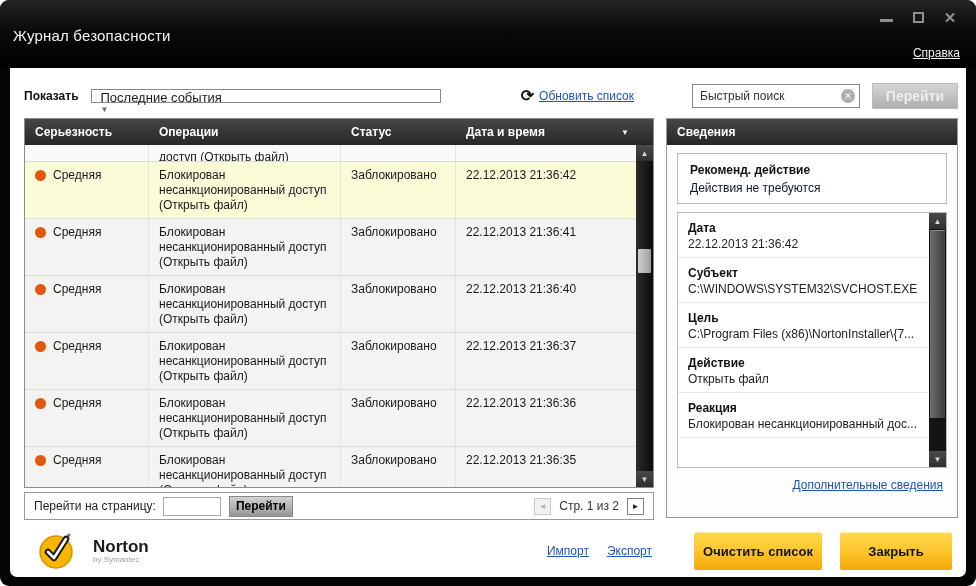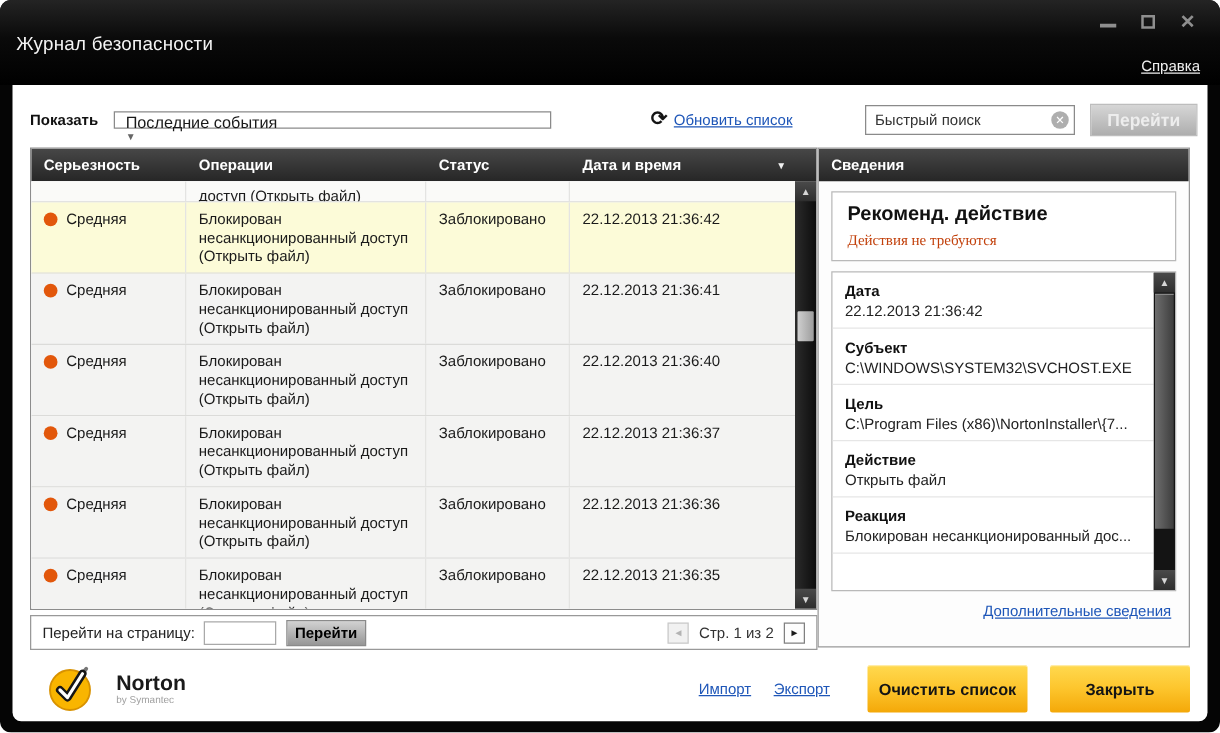--- a/index.html
+++ b/index.html
@@ -35,21 +35,21 @@
   .search-wrap { position:relative; margin-left:58px; }
   .search-input { width:168px; height:24px; border:1px solid #8a8a8a; padding:0 24px 0 7px; font-size:12px;
                   font-family:"Liberation Sans", sans-serif; color:#222; }
   .search-input::placeholder { color:#333; opacity:1; }
   .clear-btn { position:absolute; right:5px; top:5px; width:14px; height:14px; border-radius:50%;
                background:#aeaeae; color:#fff; font-size:9px; display:flex; align-items:center; justify-content:center; cursor:pointer; }
   .go-btn { margin-left:12px; width:86px; height:26px; background:linear-gradient(#d6d6d6,#aeaeae);
             border:1px solid #bdbdbd; color:#ededed; font-weight:bold; font-size:14px; cursor:default; }
 
   
-  .main { display:flex; margin:8px 8px 0 8px; }
+  .main { display:flex; margin:8px 2px 0 8px; gap:12px; }
 
   
   .table-col { width:630px; }
   .table-box { border:1px solid #8c8c8c; height:370px; overflow:hidden; background:#fff; }
   .thead { display:flex; height:26px; background:linear-gradient(#474747,#262626); color:#fff;
            font-size:12px; font-weight:bold; align-items:center; }
   .th { padding-left:10px; }
   .th-sev { width:124px; } .th-op { width:192px; } .th-st { width:115px; }
   .th-dt { flex:1; display:flex; align-items:center; justify-content:space-between; padding-right:24px; cursor:pointer; }
   .sort-arrow { font-size:8px; color:#f0f0f0; }
@@ -84,38 +84,38 @@
   .pg-prev { background:#f1f1f1; border:1px solid #c9c9c9; color:#b3b3b3; }
   .pg-next { background:#fdfdfd; border:1px solid #808080; color:#1a1a1a; }
   .page-status { color:#333; }
 
   
   .details { flex:1; border:1px solid #999; height:400px; background:#fdfdfd; overflow:hidden; }
   .d-head { height:26px; background:linear-gradient(#474747,#262626); color:#fff; font-size:12px;
             font-weight:bold; display:flex; align-items:center; padding-left:10px; }
   .d-body { padding:8px 10px 0; }
   .rec-box { border:1px solid #b9b9b9; background:#fff; padding:9px 12px 8px; }
-  .rec-title { font-size:16px; font-weight:bold; color:#111; margin-bottom:4px; }
-  .rec-value { font-size:12px; color:#c2410c;font-family:Liberation Serif, serif; }
+  .rec-title { font-size:12px; font-weight:bold; color:#111; margin-bottom:4px; }
+  .rec-value { font-size:12px; color:#0f172a; }
   .fields-box { position:relative; margin-top:8px; border:1px solid #b9b9b9; background:#fff; height:256px; overflow:hidden; }
   .fields { height:100%; overflow:hidden; margin-right:17px; }
   .field { padding:7px 10px 5px; border-bottom:1px solid #e6e6e6; }
   .f-label { font-size:12px; font-weight:bold; color:#111; line-height:16px; }
   .f-value { font-size:12px; color:#222; line-height:16px; white-space:nowrap; overflow:hidden; }
   .d-thumb { position:absolute; left:1px; right:1px; top:17px; height:188px;
              background:linear-gradient(to right,#6e6e6e,#3d3d3d); border-top:1px solid #888; cursor:pointer; }
   .d-scroll { position:absolute; right:0; top:0; bottom:0; width:17px; background:#141414; }
   .more-row { text-align:right; padding:7px 4px 0 0; }
 
   
   .footer { display:flex; align-items:center; margin:8px 8px 0; height:46px; }
   .brand { display:flex; align-items:center; gap:17px; margin-left:12px; }
   .brand-text .nm { font-size:17px; font-weight:bold; color:#1a1a1a; line-height:17px; }
   .brand-text .sub { font-size:8px; color:#a0a0a0; }
-  .footer-links { margin-left:auto; display:flex; gap:18px; margin-right:30px; }
+  .footer-links { margin-left:auto; display:flex; gap:18px; margin-right:42px; }
   .yellow-btn { height:38px; border:none; border-radius:2px; font-family:"Liberation Sans", sans-serif;
                 background:linear-gradient(#ffd94f 0%, #fdc62e 48%, #f4a808 100%);
                 font-size:13px; font-weight:bold; color:#141414; cursor:pointer;
                 box-shadow:inset 0 1px 0 rgba(255,255,255,.5); }
   .clear-list-btn { width:128px; margin-right:18px; }
   .close-win-btn { width:112px; }
 </style>
 </head>
 <body>
 

